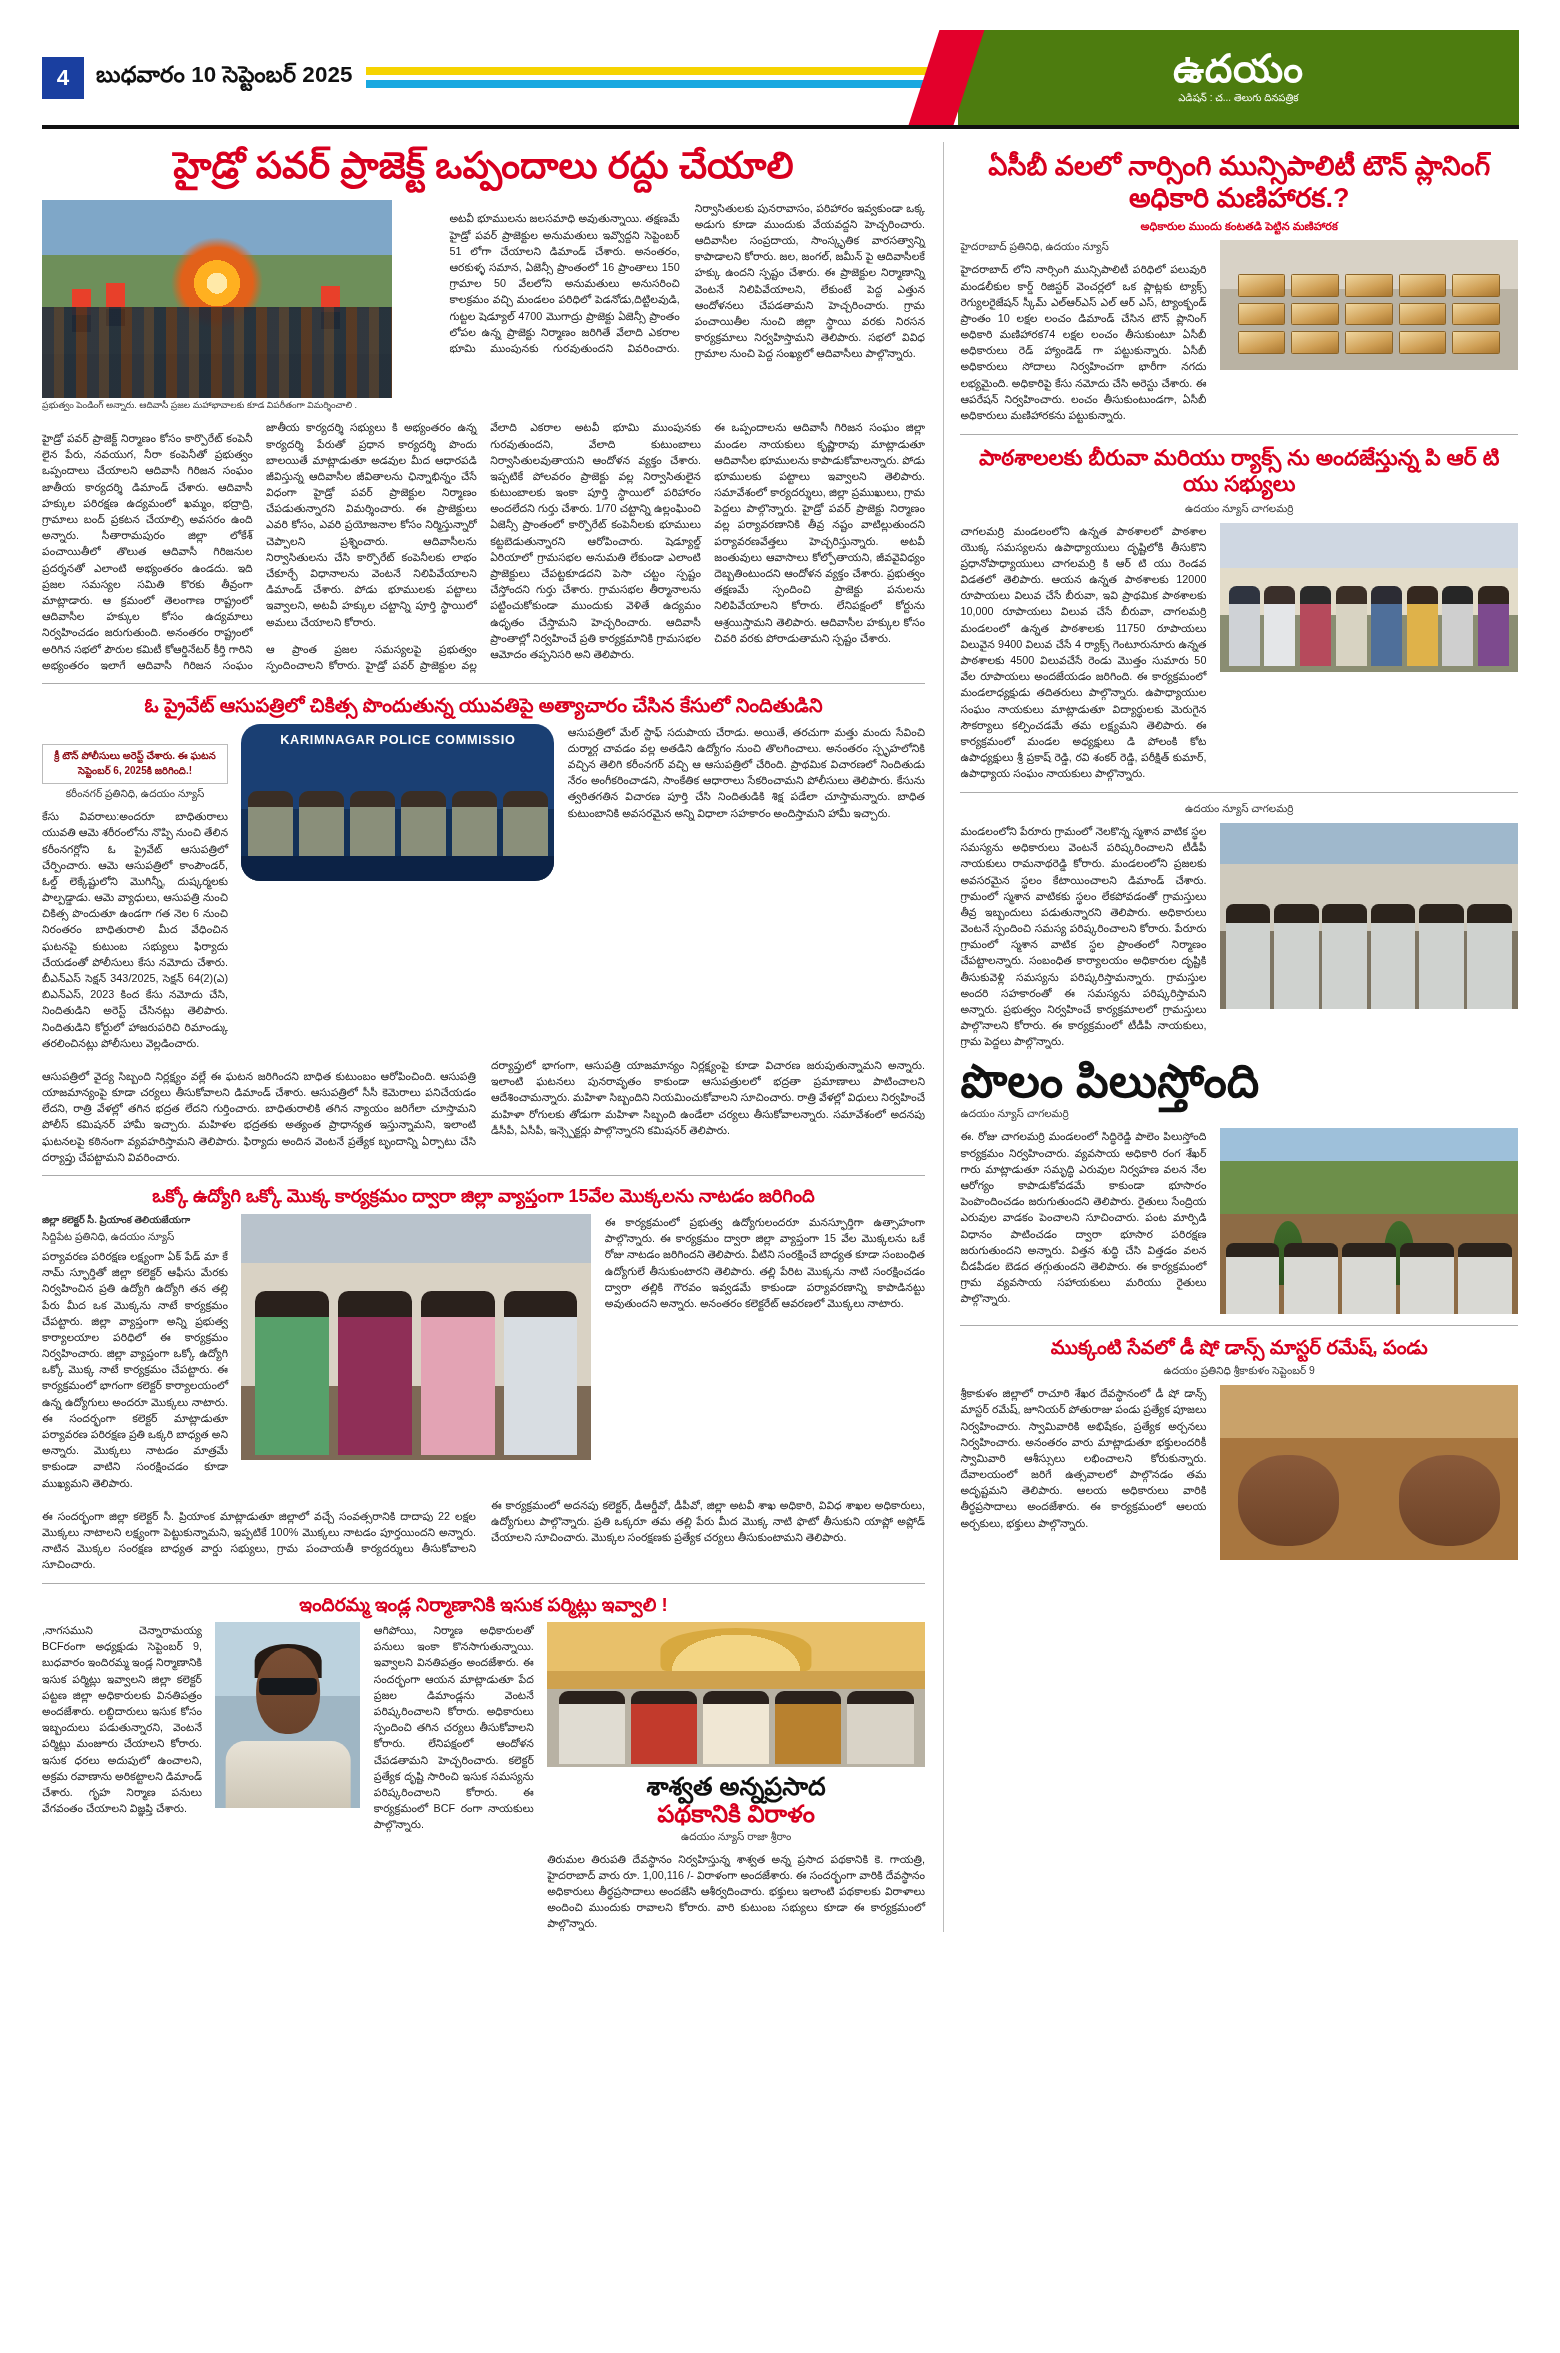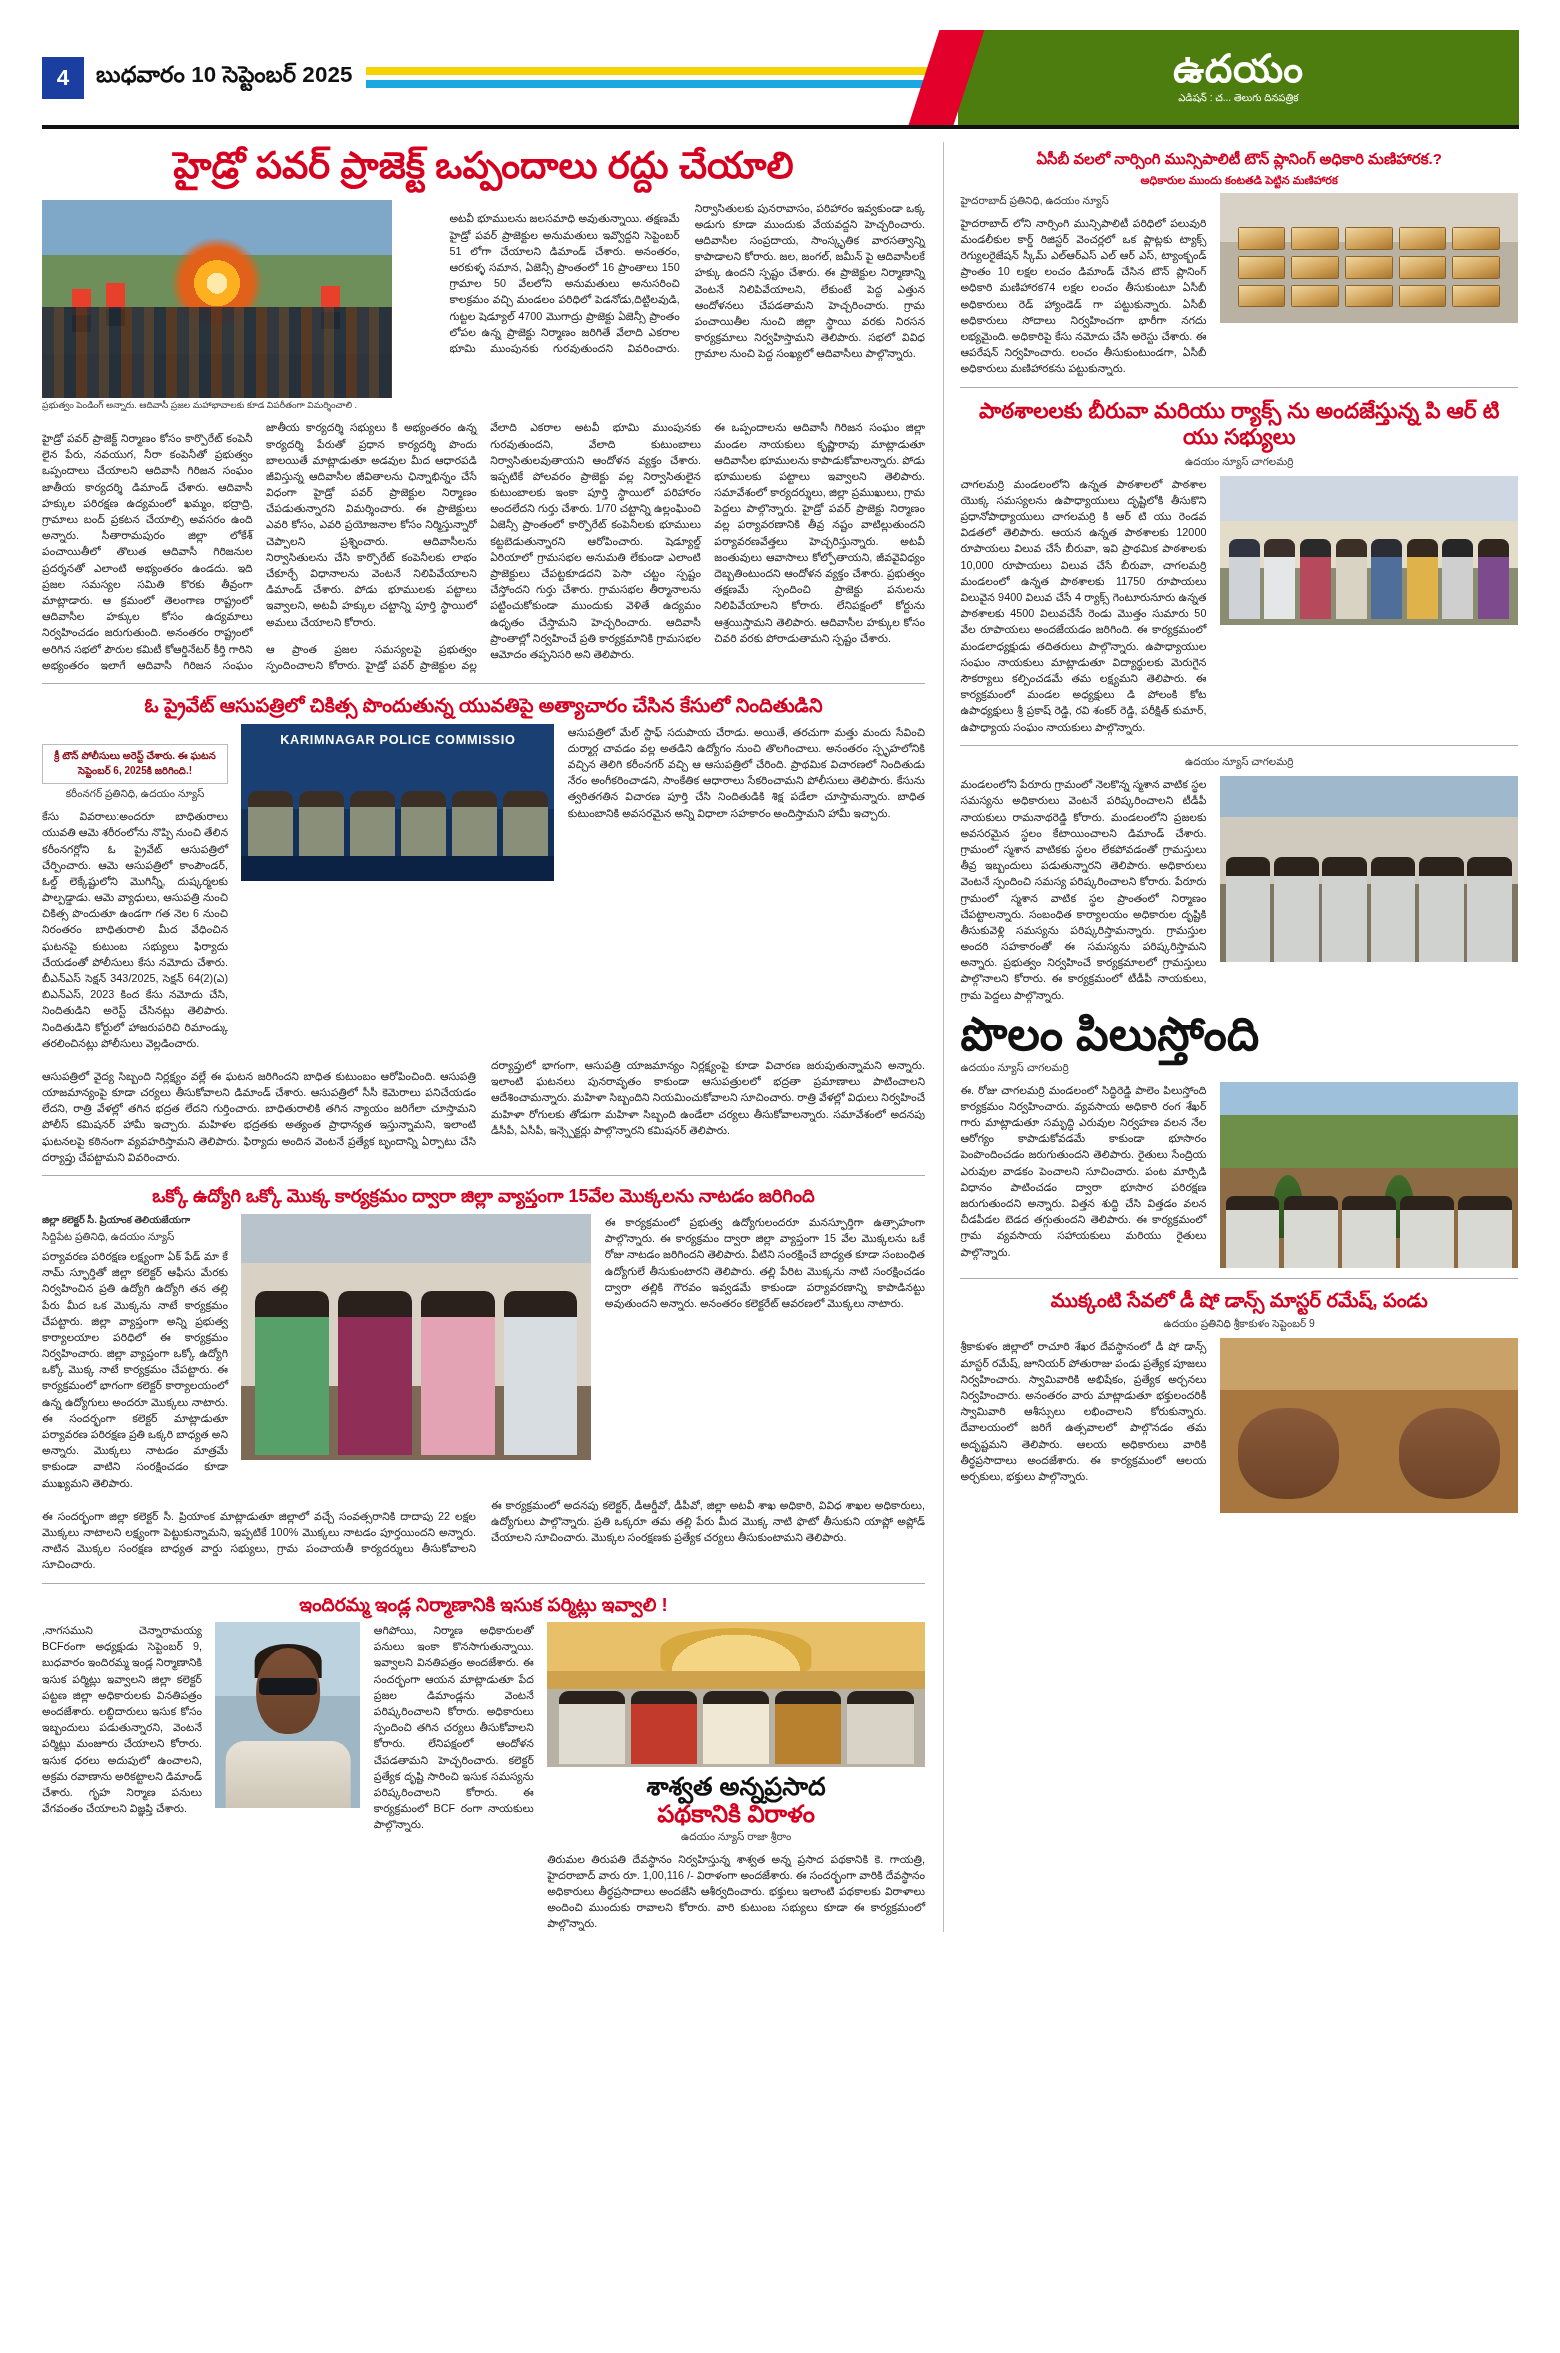--- a/index.html
+++ b/index.html
@@ -350,21 +350,21 @@
 
       <h2 class="head-red" style="font-size:19.4px;">ఓ ప్రైవేట్ ఆసుపత్రిలో చికిత్స పొందుతున్న యువతిపై అత్యాచారం చేసిన కేసులో నిందితుడిని</h2>
 
       <div class="flow" style="margin-top:6px;">
         <div style="width:186px;margin-top:20px;">
           <div style="border:0.7px solid #bbb;padding:4.5px;font-size:10px;line-height:1.45;text-align:center;color:#8a0c14;font-weight:bold;">క్రీ టౌన్ పోలీసులు అరెస్ట్ చేశారు. ఈ ఘటన సెప్టెంబర్ 6, 2025కి జరిగింది.!</div>
           <div class="byline" style="margin-top:4.5px;">కరీంనగర్ ప్రతినిధి, ఉదయం న్యూస్</div>
           <div class="body-text" style="margin-top:3px;">కేసు వివరాలు:అందరూ బాధితురాలు యువతి ఆమె శరీరంలోను నొప్పి నుంచి తేలిన కరీంనగర్లోని ఓ ప్రైవేట్ ఆసుపత్రిలో చేర్పించారు. ఆమె ఆసుపత్రిలో కాంపౌండర్, ఓల్డ్ లెక్కేష్టులోని మొగిన్నీ, దుష్కర్మలకు పాల్పడ్డాడు. ఆమె వ్యాధులు, ఆసుపత్రి నుంచి చికిత్స పొందుతూ ఉండగా గత నెల 6 నుంచి నిరంతరం బాధితురాలి మీద వేధించిన ఘటనపై కుటుంబ సభ్యులు ఫిర్యాదు చేయడంతో పోలీసులు కేసు నమోదు చేశారు. బీఎన్ఎస్ సెక్షన్ 343/2025, సెక్షన్ 64(2)(ఎ) బిఎన్ఎస్, 2023 కింద కేసు నమోదు చేసి, నిందితుడిని అరెస్ట్ చేసినట్లు తెలిపారు. నిందితుడిని కోర్టులో హాజరుపరిచి రిమాండ్కు తరలించినట్లు పోలీసులు వెల్లడించారు.</div>
         </div>
         <figure class="imgbox" style="width:313px;">
-          <div class="photo ph-police" style="width:313px;height:157px;">
+          <div class="photo ph-police" style="width:313px;height:157px;border-radius:19px;">
             <div class="banner-txt">KARIMNAGAR POLICE COMMISSIO</div>
             <div class="cop-row">
               <div class="cop"></div>
               <div class="cop"></div>
               <div class="cop"></div>
               <div class="cop"></div>
               <div class="cop"></div>
               <div class="cop"></div>
             </div>
             <div class="desk"></div>
@@ -438,21 +438,21 @@
           <div class="caption-red" style="font-size:24px;">పథకానికి విరాళం</div>
           <div class="byline">ఉదయం న్యూస్ రాజా శ్రీరాం</div>
           <div class="body-text">తిరుమల తిరుపతి దేవస్థానం నిర్వహిస్తున్న శాశ్వత అన్న ప్రసాద పథకానికి కె. గాయత్రి, హైదరాబాద్ వారు రూ. 1,00,116 /- విరాళంగా అందజేశారు. ఈ సందర్భంగా వారికి దేవస్థానం అధికారులు తీర్థప్రసాదాలు అందజేసి ఆశీర్వదించారు. భక్తులు ఇలాంటి పథకాలకు విరాళాలు అందించి ముందుకు రావాలని కోరారు. వారి కుటుంబ సభ్యులు కూడా ఈ కార్యక్రమంలో పాల్గొన్నారు.</div>
         </div>
       </div>
 
     </div>
 
     <div class="col-right">
 
-      <h2 class="head-red" style="font-size:15px;">ఏసీబీ వలలో నార్సింగి మున్సిపాలిటీ టౌన్ ప్లానింగ్ అధికారి మణిహారక.?</h2>
+      <h2 class="head-red" style="font-size:27px;">ఏసీబీ వలలో నార్సింగి మున్సిపాలిటీ టౌన్ ప్లానింగ్ అధికారి మణిహారక.?</h2>
       <div class="byline-red">అధికారుల ముందు కంటతడి పెట్టిన మణిహారక</div>
 
       <div class="flow">
         <div style="width:246px;">
           <div class="byline" style="text-align:left;">హైదరాబాద్ ప్రతినిధి, ఉదయం న్యూస్</div>
           <div class="body-text">హైదరాబాద్ లోని నార్సింగి మున్సిపాలిటీ పరిధిలో పలువురి మండలీకుల కార్డ్ రిజిస్టర్ వెంచర్లలో ఒక ప్లాట్లకు ట్యాక్స్ రెగ్యులరైజేషన్ స్కీమ్ ఎల్ఆర్ఎస్ ఎల్ ఆర్ ఎస్, ట్యాంక్బండ్ ప్రాంతం 10 లక్షల లంచం డిమాండ్ చేసిన టౌన్ ప్లానింగ్ అధికారి మణిహారక74 లక్షల లంచం తీసుకుంటూ ఏసీబీ అధికారులు రెడ్ హ్యాండెడ్ గా పట్టుకున్నారు. ఏసీబీ అధికారులు సోదాలు నిర్వహించగా భారీగా నగదు లభ్యమైంది. అధికారిపై కేసు నమోదు చేసి అరెస్టు చేశారు. ఈ ఆపరేషన్ నిర్వహించారు. లంచం తీసుకుంటుండగా, ఏసీబీ అధికారులు మణిహారకను పట్టుకున్నారు.</div>
         </div>
         <figure class="imgbox" style="flex:1;">
           <div class="photo ph-money" style="width:100%;height:130px;">
             <div class="bundle-grid">

